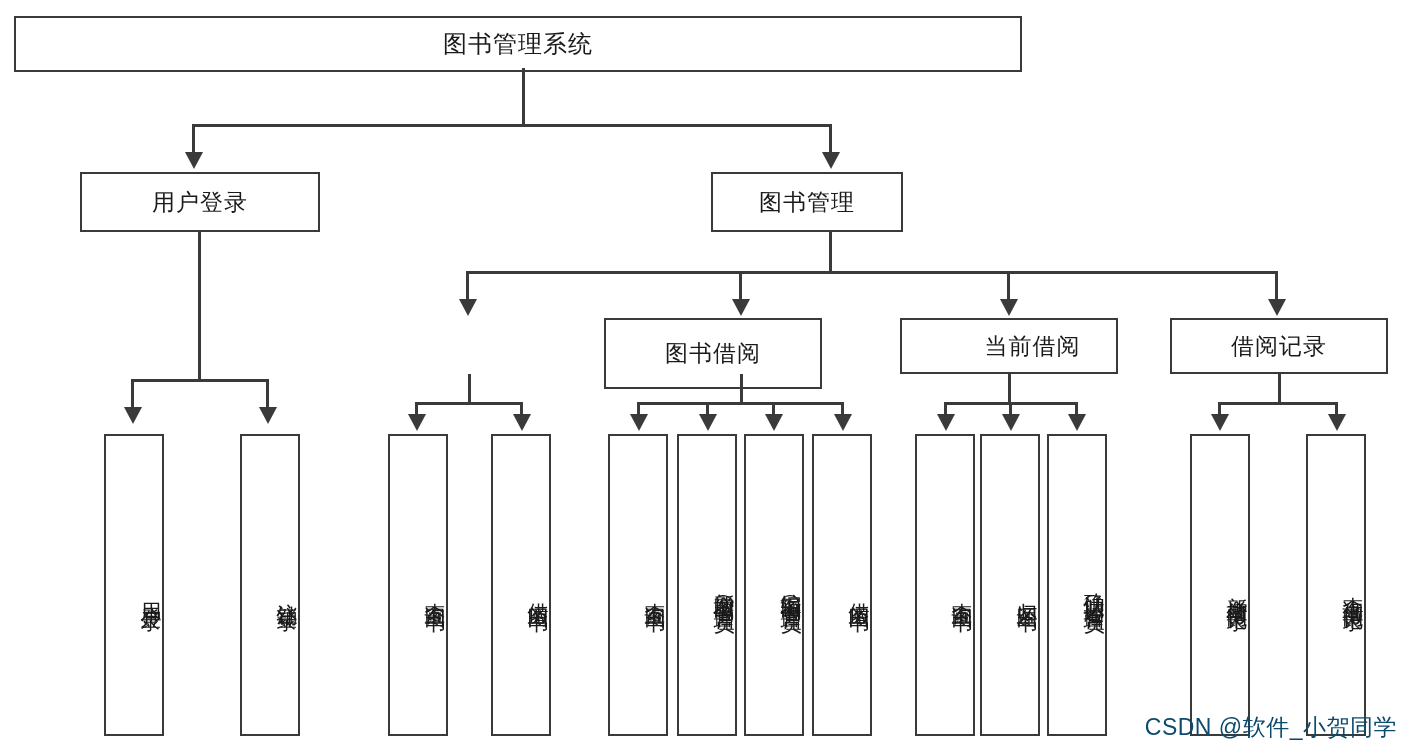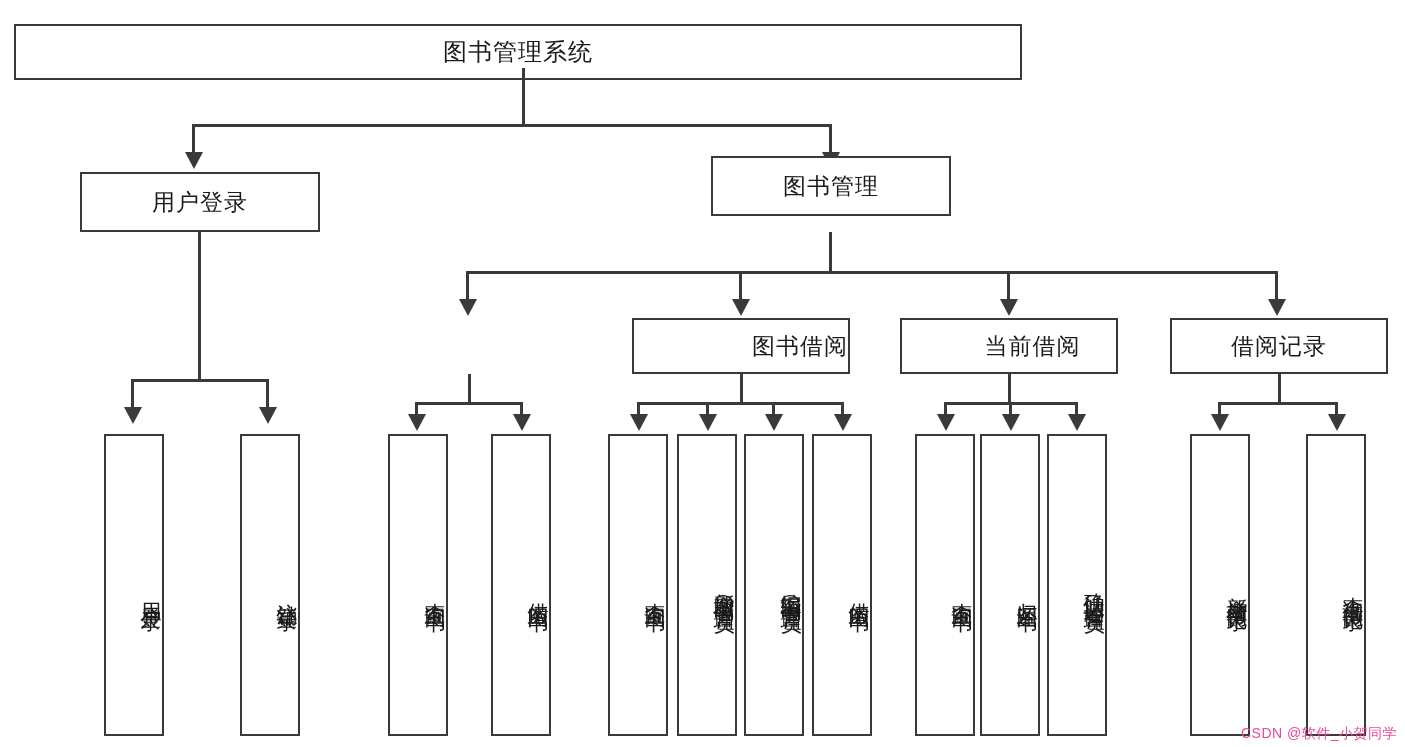--- a/index.html
+++ b/index.html
@@ -59,49 +59,49 @@
     width: 0;
     height: 0;
     border-left: 9px solid transparent;
     border-right: 9px solid transparent;
     border-top: 17px solid #3a3a3a;
   }
   #watermark {
     position: absolute;
     right: 8px;
     bottom: 4px;
-    font-size: 14px;
-    color: #ec4899;
+    font-size: 23px;
+    color: #0c4a6e;
     letter-spacing: 0.5px;
     white-space: nowrap;
     pointer-events: none;
   }
 </style>
 </head>
 <body>
 
 <div id="canvas">
 
-  <div class="node horiz root" style="left:14px; top:24px; width:1008px; height:56px;">
+  <div class="node horiz root" style="left:14px; top:16px; width:1008px; height:56px;">
     <span>图书管理系统</span>
   </div>
 
   <div class="edge v" style="left:522px; top:68px; width:3px; height:57px;"></div>
 
   <div class="edge h" style="left:192px; top:124px; width:640px; height:3px;"></div>
 
   <div class="edge v" style="left:192px; top:124px; width:3px; height:30px;"></div>
   <div class="arrow" style="left:185px; top:152px;"></div>
   <div class="edge v" style="left:829px; top:124px; width:3px; height:30px;"></div>
   <div class="arrow" style="left:822px; top:152px;"></div>
 
   <div class="node horiz" style="left:80px; top:172px; width:240px; height:60px;">
     <span>用户登录</span>
   </div>
-  <div class="node horiz" style="left:711px; top:156px; width:240px; height:60px;font-family:Liberation Mono, monospace;">
+  <div class="node horiz" style="left:711px; top:172px; width:192px; height:60px;font-family:Liberation Mono, monospace;">
     <span>图书管理</span>
   </div>
 
   <div class="edge v" style="left:198px; top:232px; width:3px; height:150px;"></div>
   <div class="edge h" style="left:131px; top:379px; width:138px; height:3px;"></div>
   <div class="edge v" style="left:131px; top:379px; width:3px; height:30px;"></div>
   <div class="arrow" style="left:124px; top:407px;"></div>
   <div class="edge v" style="left:266px; top:379px; width:3px; height:30px;"></div>
   <div class="arrow" style="left:259px; top:407px;"></div>
 
@@ -116,21 +116,21 @@
   <div class="edge h" style="left:466px; top:271px; width:812px; height:3px;"></div>
   <div class="edge v" style="left:466px; top:271px; width:3px; height:30px;"></div>
   <div class="arrow" style="left:459px; top:299px;"></div>
   <div class="edge v" style="left:739px; top:271px; width:3px; height:30px;"></div>
   <div class="arrow" style="left:732px; top:299px;"></div>
   <div class="edge v" style="left:1007px; top:271px; width:3px; height:30px;"></div>
   <div class="arrow" style="left:1000px; top:299px;"></div>
   <div class="edge v" style="left:1275px; top:271px; width:3px; height:30px;"></div>
   <div class="arrow" style="left:1268px; top:299px;"></div>
 
-  <div class="node horiz" style="left:632px; top:318px; width:218px; height:56px;justify-content:flex-end;">
+  <div class="node horiz" style="left:604px; top:318px; width:218px; height:71px;">
     <span>图书借阅</span>
   </div>
   <div class="node horiz" style="left:900px; top:318px; width:218px; height:56px;padding-left:47px;">
     <span>当前借阅</span>
   </div>
   <div class="node horiz" style="left:1170px; top:318px; width:218px; height:56px;justify-content:center;">
     <span>借阅记录</span>
   </div>
 
   <div class="edge v" style="left:468px; top:374px; width:3px; height:30px;"></div>

